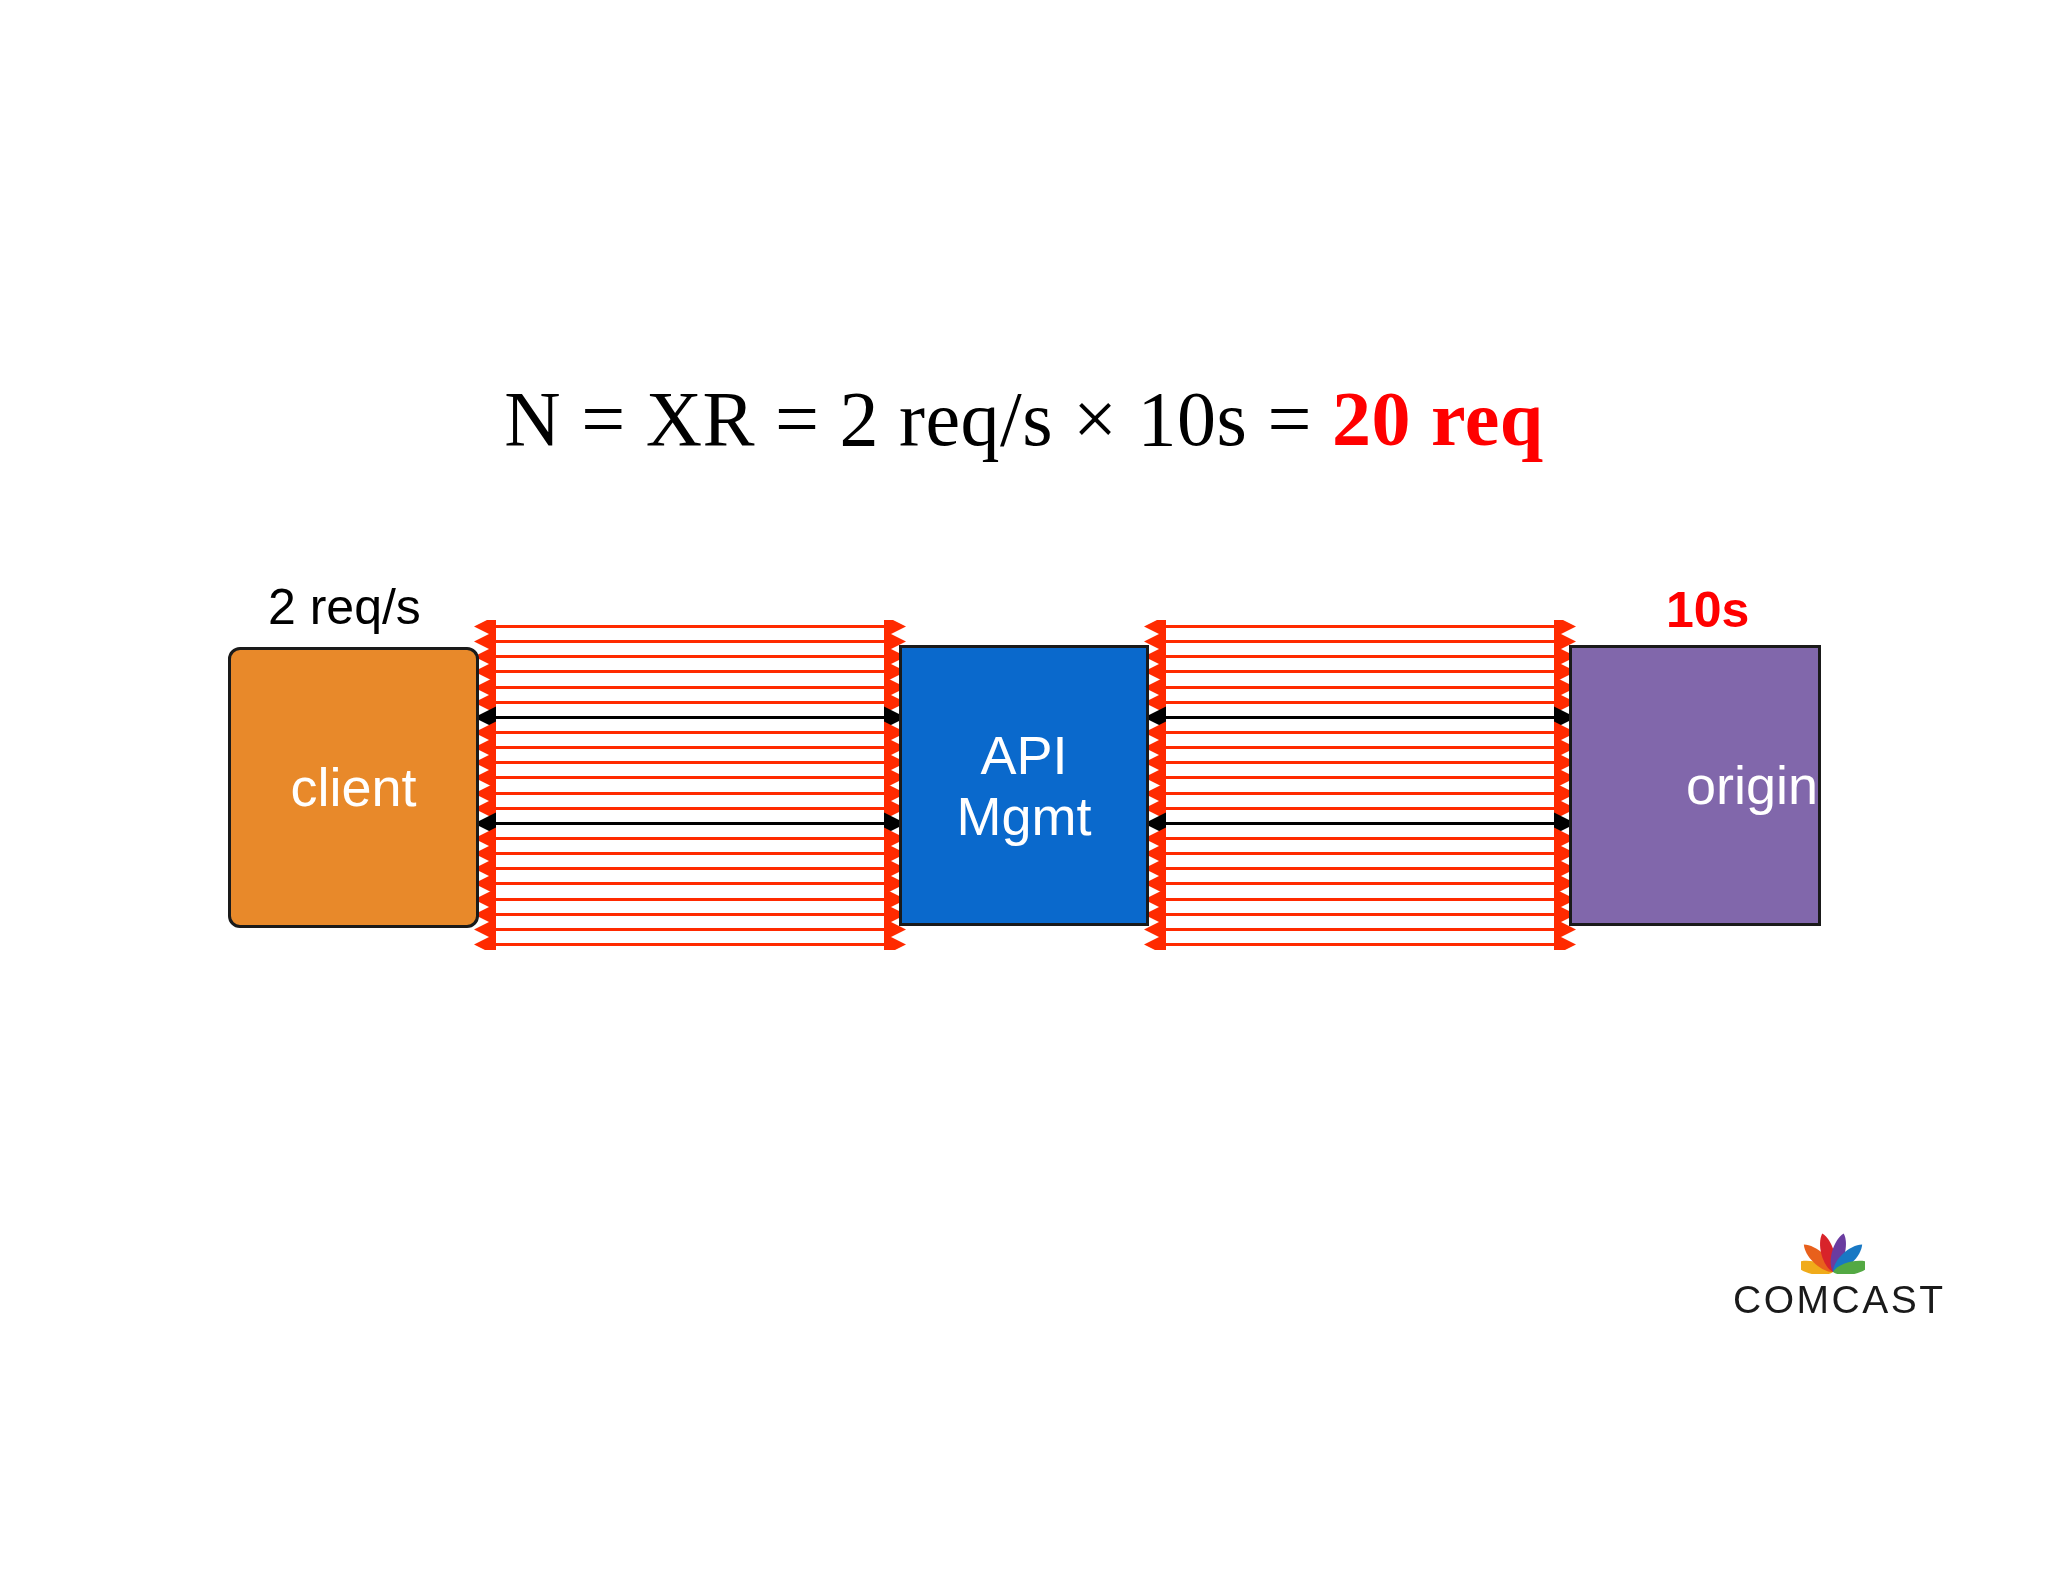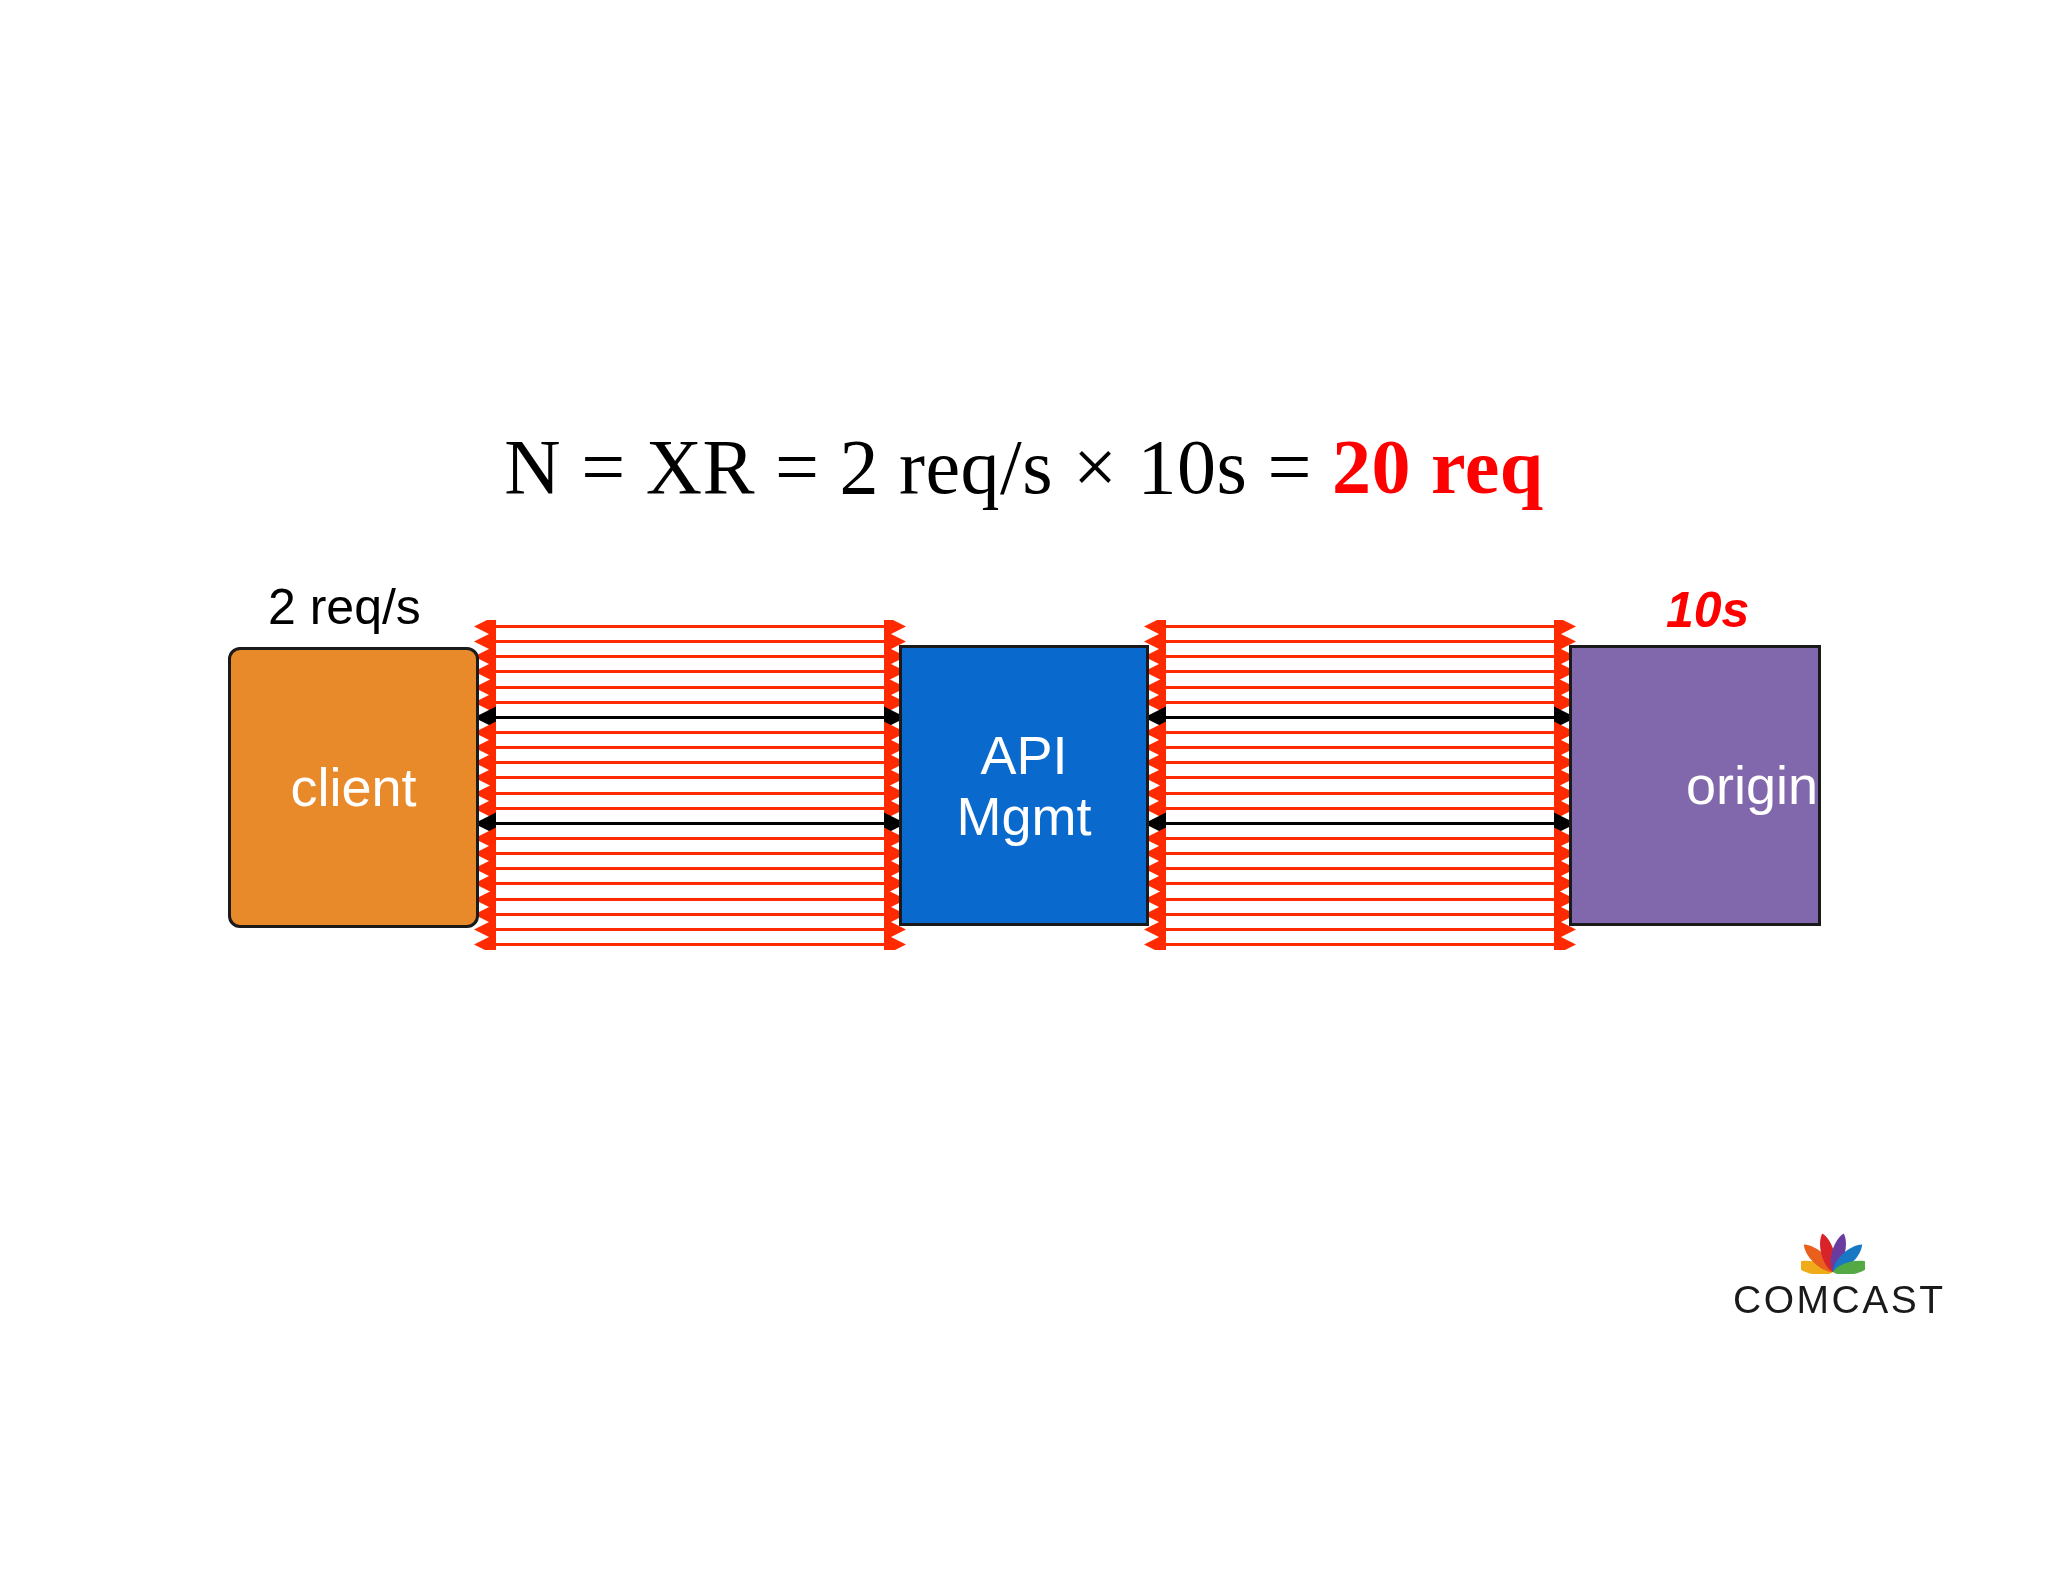--- a/index.html
+++ b/index.html
@@ -21,21 +21,20 @@
     left: 0;
     top: 380px;
     width: 2048px;
     text-align: center;
     font-family: "Liberation Serif", serif;
     font-size: 78px;
     line-height: 1;
     color: #000000;
     white-space: nowrap;
     letter-spacing: 0.5px;
-    margin-top: 48px;
   }
   #formula .accent {
     color: #ff0000;
     font-weight: bold;
   }
 
   
   #stage {
     position: absolute;
     left: 0;
@@ -95,21 +94,20 @@
   #label-rate {
     left: 268px;
     top: 582px;
     color: #000000;
   }
   #label-latency {
     left: 1666px;
     top: 585px;
     color: #ff0000;
     font-weight: bold;
-    font-style: italic;
   }
 
   
   .channel {
     position: absolute;
     top: 620px;
     height: 330px;
     z-index: 4;
   }
   #channel-left  { left: 470px;  width: 440px; }

